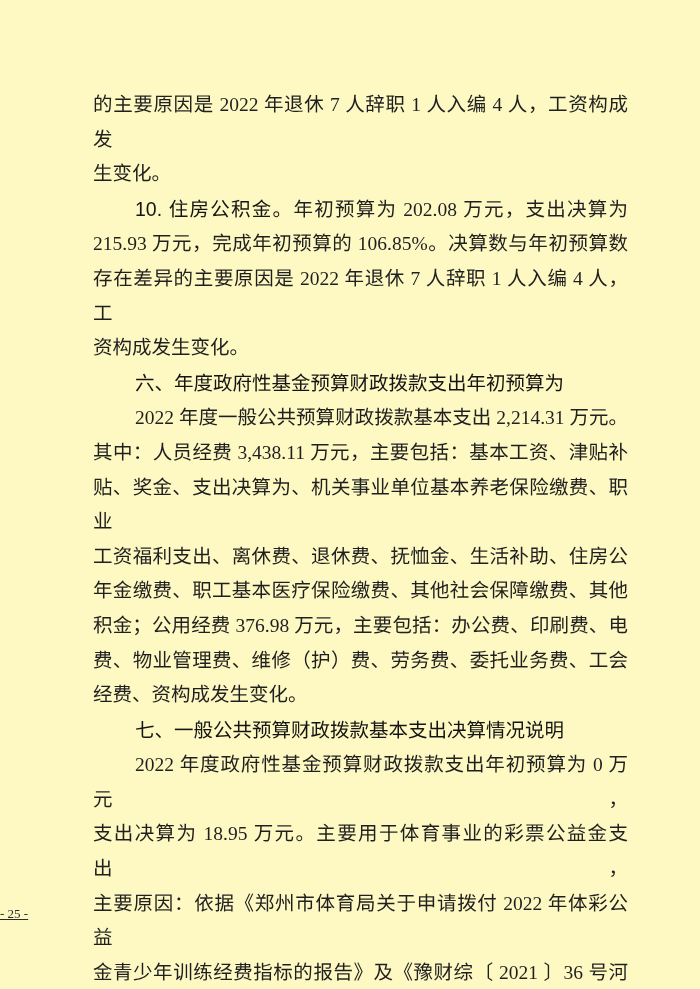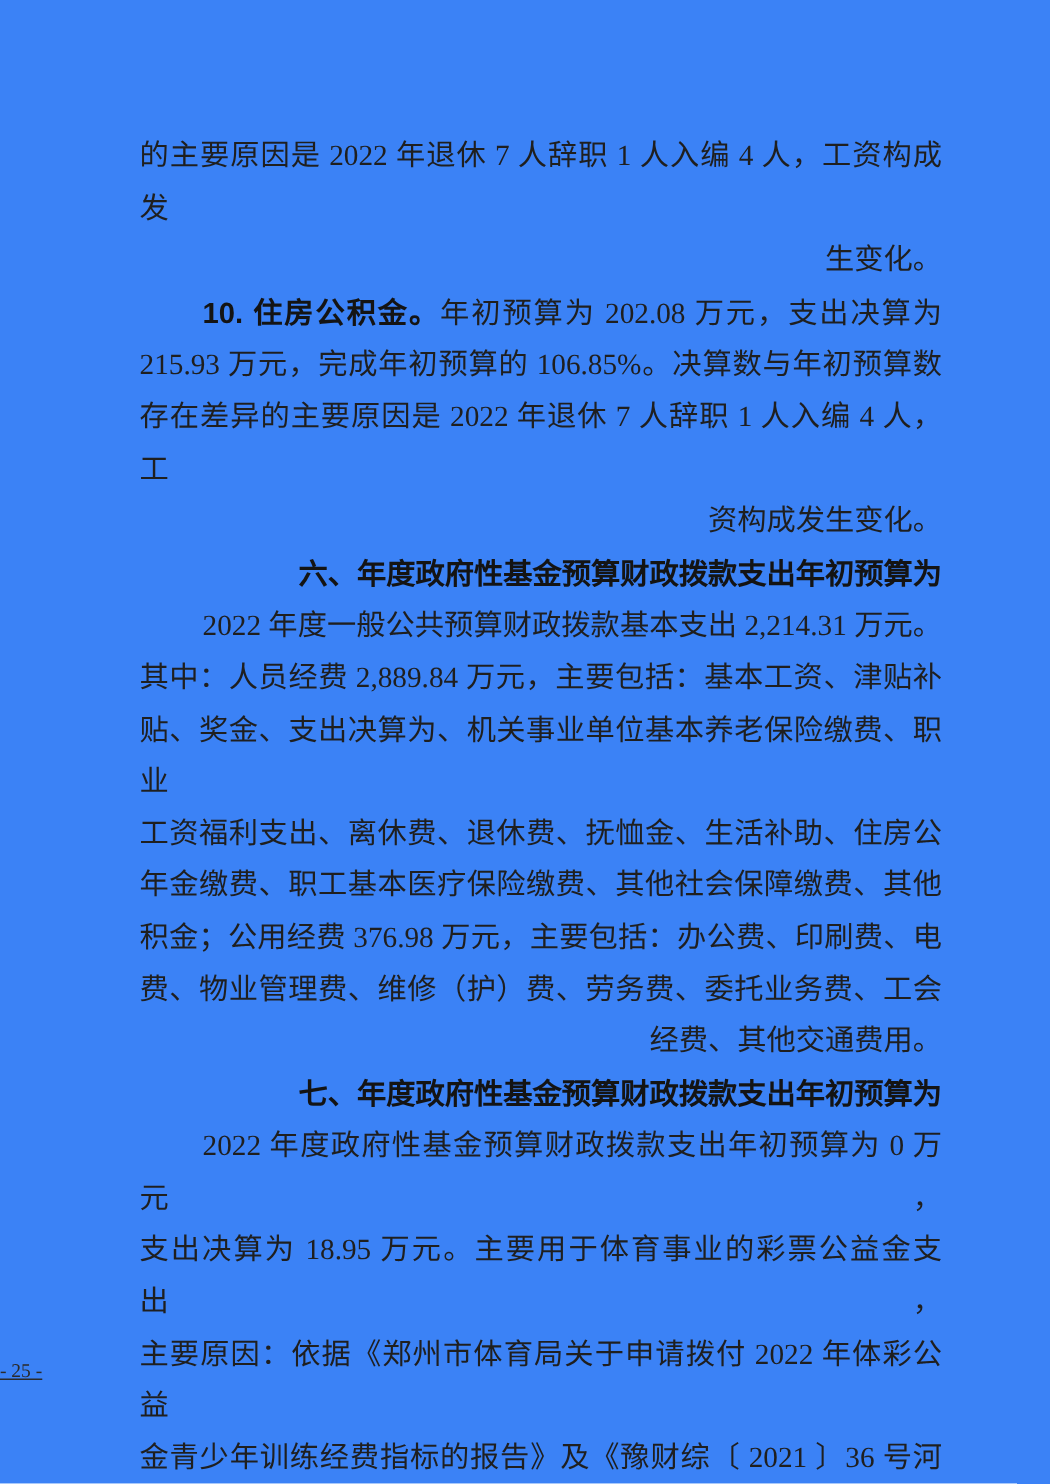--- a/index.html
+++ b/index.html
@@ -4,49 +4,49 @@
 <style>
   html, body {
     margin: 0;
     padding: 0;
     background: #ffffff;
   }
   .page {
     position: relative;
     width: 700px;
     height: 989px;
-    background: #3b82f6;
+    background: #fef9c3;
     color: #1f1f1f;
     font-family: "Liberation Serif", "DejaVu Serif", serif;
     overflow: hidden;
   }
   .content {
     position: absolute;
     left: 93px;
     top: 88px;
     width: 535px;
   }
   .paragraph { margin: 0; }
   .line {
     font-size: 19.5px;
     line-height: 34.6px;
     min-height: 34.6px;
-    text-align: right;
+    text-align: left;
     word-break: break-all;
   }
   .line.fill {
     text-align: justify;
     text-align-last: justify;
   }
   .line.indent {
     text-indent: 42px;
   }
   .run { font-weight: normal; }
   .run-bold {
-    font-weight: 700;
+    font-weight: 400;
     font-family: "Liberation Sans", "DejaVu Sans", sans-serif;
     color: #141414;
   }
   .page-number {
     position: absolute;
     top: 906px;
     left: 0;
     width: 100%;
     font-size: 13px;
     color: #2a2a2a;
@@ -67,30 +67,30 @@
         <div class="line fill indent"><span class="run run-bold">10. 住房公积金。</span><span class="run">年初预算为 202.08 万元，支出决算为</span></div>
         <div class="line fill"><span class="run">215.93 万元，完成年初预算的 106.85%。决算数与年初预算数</span></div>
         <div class="line fill"><span class="run">存在差异的主要原因是 2022 年退休 7 人辞职 1 人入编 4 人，工</span></div>
         <div class="line"><span class="run">资构成发生变化。</span></div>
       </div>
       <div class="paragraph heading">
         <div class="line indent"><span class="run run-bold">六、年度政府性基金预算财政拨款支出年初预算为</span></div>
       </div>
       <div class="paragraph body">
         <div class="line fill indent"><span class="run">2022 年度一般公共预算财政拨款基本支出 2,214.31 万元。</span></div>
-        <div class="line fill"><span class="run">其中：人员经费 2,889.84 万元，主要包括：基本工资、津贴补</span></div>
+        <div class="line fill"><span class="run">其中：人员经费 3,438.11 万元，主要包括：基本工资、津贴补</span></div>
         <div class="line fill"><span class="run">贴、奖金、支出决算为、机关事业单位基本养老保险缴费、职业</span></div>
         <div class="line fill"><span class="run">工资福利支出、离休费、退休费、抚恤金、生活补助、住房公</span></div>
         <div class="line fill"><span class="run">年金缴费、职工基本医疗保险缴费、其他社会保障缴费、其他</span></div>
         <div class="line fill"><span class="run">积金；公用经费 376.98 万元，主要包括：办公费、印刷费、电</span></div>
         <div class="line fill"><span class="run">费、物业管理费、维修（护）费、劳务费、委托业务费、工会</span></div>
-        <div class="line"><span class="run">经费、其他交通费用。</span></div>
+        <div class="line"><span class="run">经费、资构成发生变化。</span></div>
       </div>
       <div class="paragraph heading">
-        <div class="line indent"><span class="run run-bold">七、年度政府性基金预算财政拨款支出年初预算为</span></div>
+        <div class="line indent"><span class="run run-bold">七、一般公共预算财政拨款基本支出决算情况说明</span></div>
       </div>
       <div class="paragraph body">
         <div class="line fill indent"><span class="run">2022 年度政府性基金预算财政拨款支出年初预算为 0 万元，</span></div>
         <div class="line fill"><span class="run">支出决算为 18.95 万元。主要用于体育事业的彩票公益金支出，</span></div>
         <div class="line fill"><span class="run">主要原因：依据《郑州市体育局关于申请拨付 2022 年体彩公益</span></div>
         <div class="line fill"><span class="run">金青少年训练经费指标的报告》及《豫财综〔 2021 〕36 号河南</span></div>
       </div>
     </div>
   <div class="page-number">- 25 -</div>
 </div>

